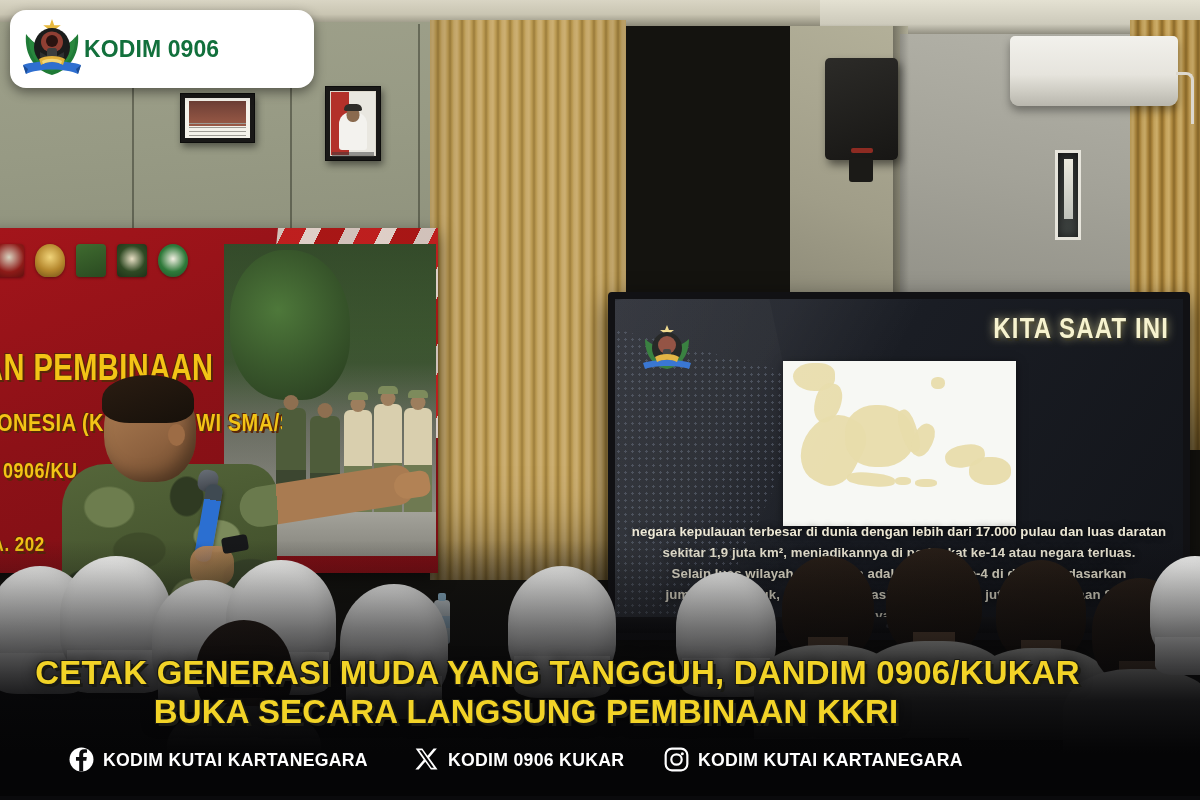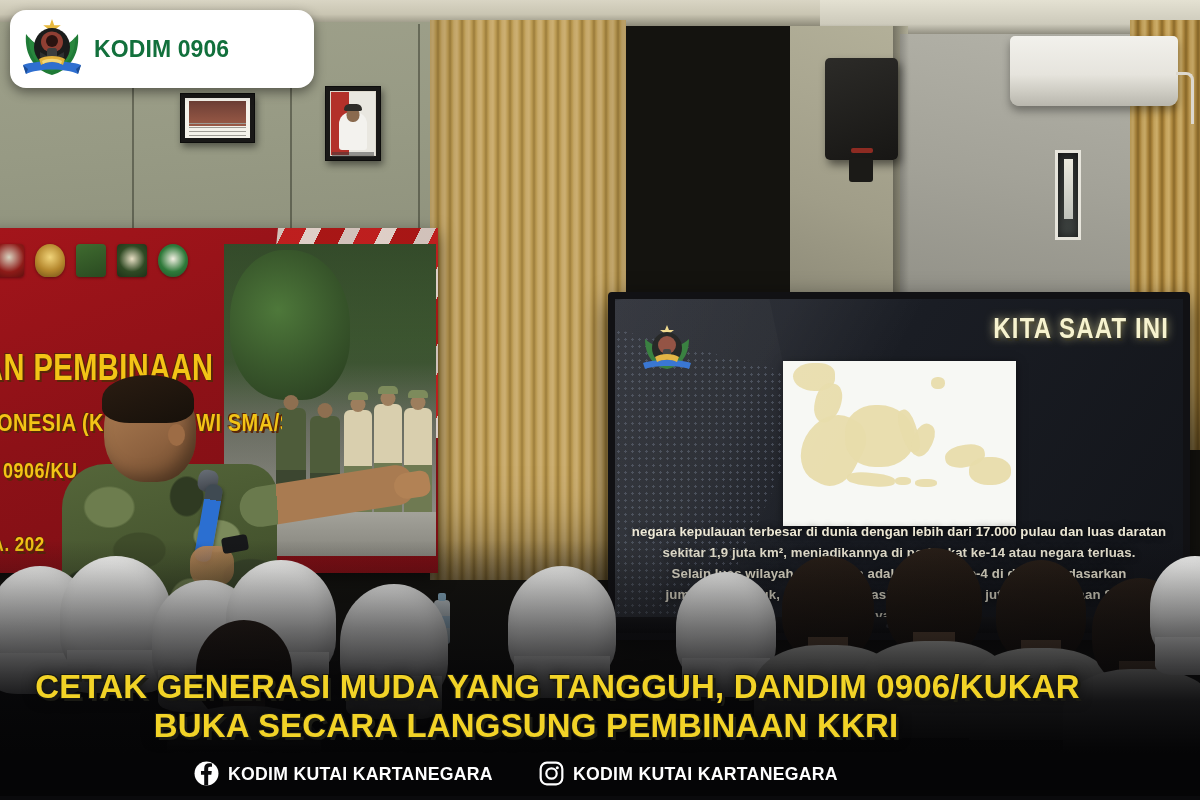--- a/index.html
+++ b/index.html
@@ -390,21 +390,21 @@
     position:absolute; left:0; bottom:0; width:100%; height:260px;
     background:linear-gradient(180deg, rgba(8,8,10,0) 0%, rgba(8,8,10,.55) 34%, rgba(6,6,8,.92) 62%, #050506 82%);
     pointer-events:none;
   }
 
   
   .badge {
     position:absolute; left:10px; top:10px; width:304px; height:78px;
     background:#ffffff; border-radius:16px;
     box-shadow:0 4px 12px rgba(0,0,0,.45);
-    display:flex; align-items:center; gap:10px; padding:6px 14px 6px 10px;
+    display:flex; align-items:center; padding:6px 14px 6px 10px;
     z-index:30;
   }
   .badge-emblem { width:64px; height:66px; flex:0 0 auto; }
   .badge-text { line-height:1.14; }
   .badge-text div {
     font-weight:bold; font-size:23px; color:#12703c; letter-spacing:.1px;
     white-space:nowrap;
   }
 
   
@@ -417,21 +417,21 @@
       3px 3px 0 #1a1a14,
       -1px -1px 0 #1a1a14,
       1px -1px 0 #1a1a14,
       -1px 1px 0 #1a1a14,
       0 0 14px rgba(0,0,0,.9);
     transform:scaleX(.97);
   }
   .headline .ln { display:block; white-space:nowrap; }
   .socials {
     display:flex; align-items:center; justify-content:center;
-    gap:26px; padding:16px 0 14px;
+    gap:26px; padding:16px 0 28px;
   }
   .social { display:flex; align-items:center; gap:9px; }
   .social .lbl {
     color:#ffffff; font-weight:bold; font-size:19px; letter-spacing:.3px;
     transform:scaleX(.93); transform-origin:left center; white-space:nowrap;
   }
   .si { width:25px; height:25px; flex:0 0 auto; display:block; }
   .bottom-strip {
     position:absolute; left:0; bottom:0; width:1200px; height:4px;
     background:#0a0a0c;
@@ -641,20 +641,26 @@
 
     <div class="socials">
       <div class="social">
         <svg class="si" viewBox="0 0 24 24">
           <circle cx="12" cy="12" r="11.5" fill="#ffffff"></circle>
           <path d="M13.6 23.3V13.1h3l.5-3.6h-3.5V7.3c0-1 .3-1.7 1.8-1.7h1.9V2.4c-.3 0-1.5-.15-2.8-.15-2.8 0-4.7 1.7-4.7 4.8v2.45H6.7v3.6h3.1v10.2z" fill="#0b0b0d"></path>
         </svg>
         <span class="lbl">KODIM KUTAI KARTANEGARA</span>
       </div>
 
+      <div class="social">
+        <svg class="si" viewBox="0 0 24 24">
+          <path d="M1.6 1.4h6.4l5 6.9 5.8-6.9h3.2l-7.5 8.8 8.1 11.4h-6.4l-5.4-7.5-6.3 7.5H1.3l8-9.4zM5 3.2l11.7 16.6h2.4L7.5 3.2z" fill="#ffffff"></path>
+        </svg>
+        <span class="lbl">KODIM 0906 KUKAR</span>
+      </div>
 
       <div class="social">
         <svg class="si" viewBox="0 0 24 24">
           <rect x="1.6" y="1.6" width="20.8" height="20.8" rx="6" fill="none" stroke="#ffffff" stroke-width="2.1"></rect>
           <circle cx="12" cy="12" r="5" fill="none" stroke="#ffffff" stroke-width="2.1"></circle>
           <circle cx="17.6" cy="6.4" r="1.45" fill="#ffffff"></circle>
         </svg>
         <span class="lbl">KODIM KUTAI KARTANEGARA</span>
       </div>
     </div>

